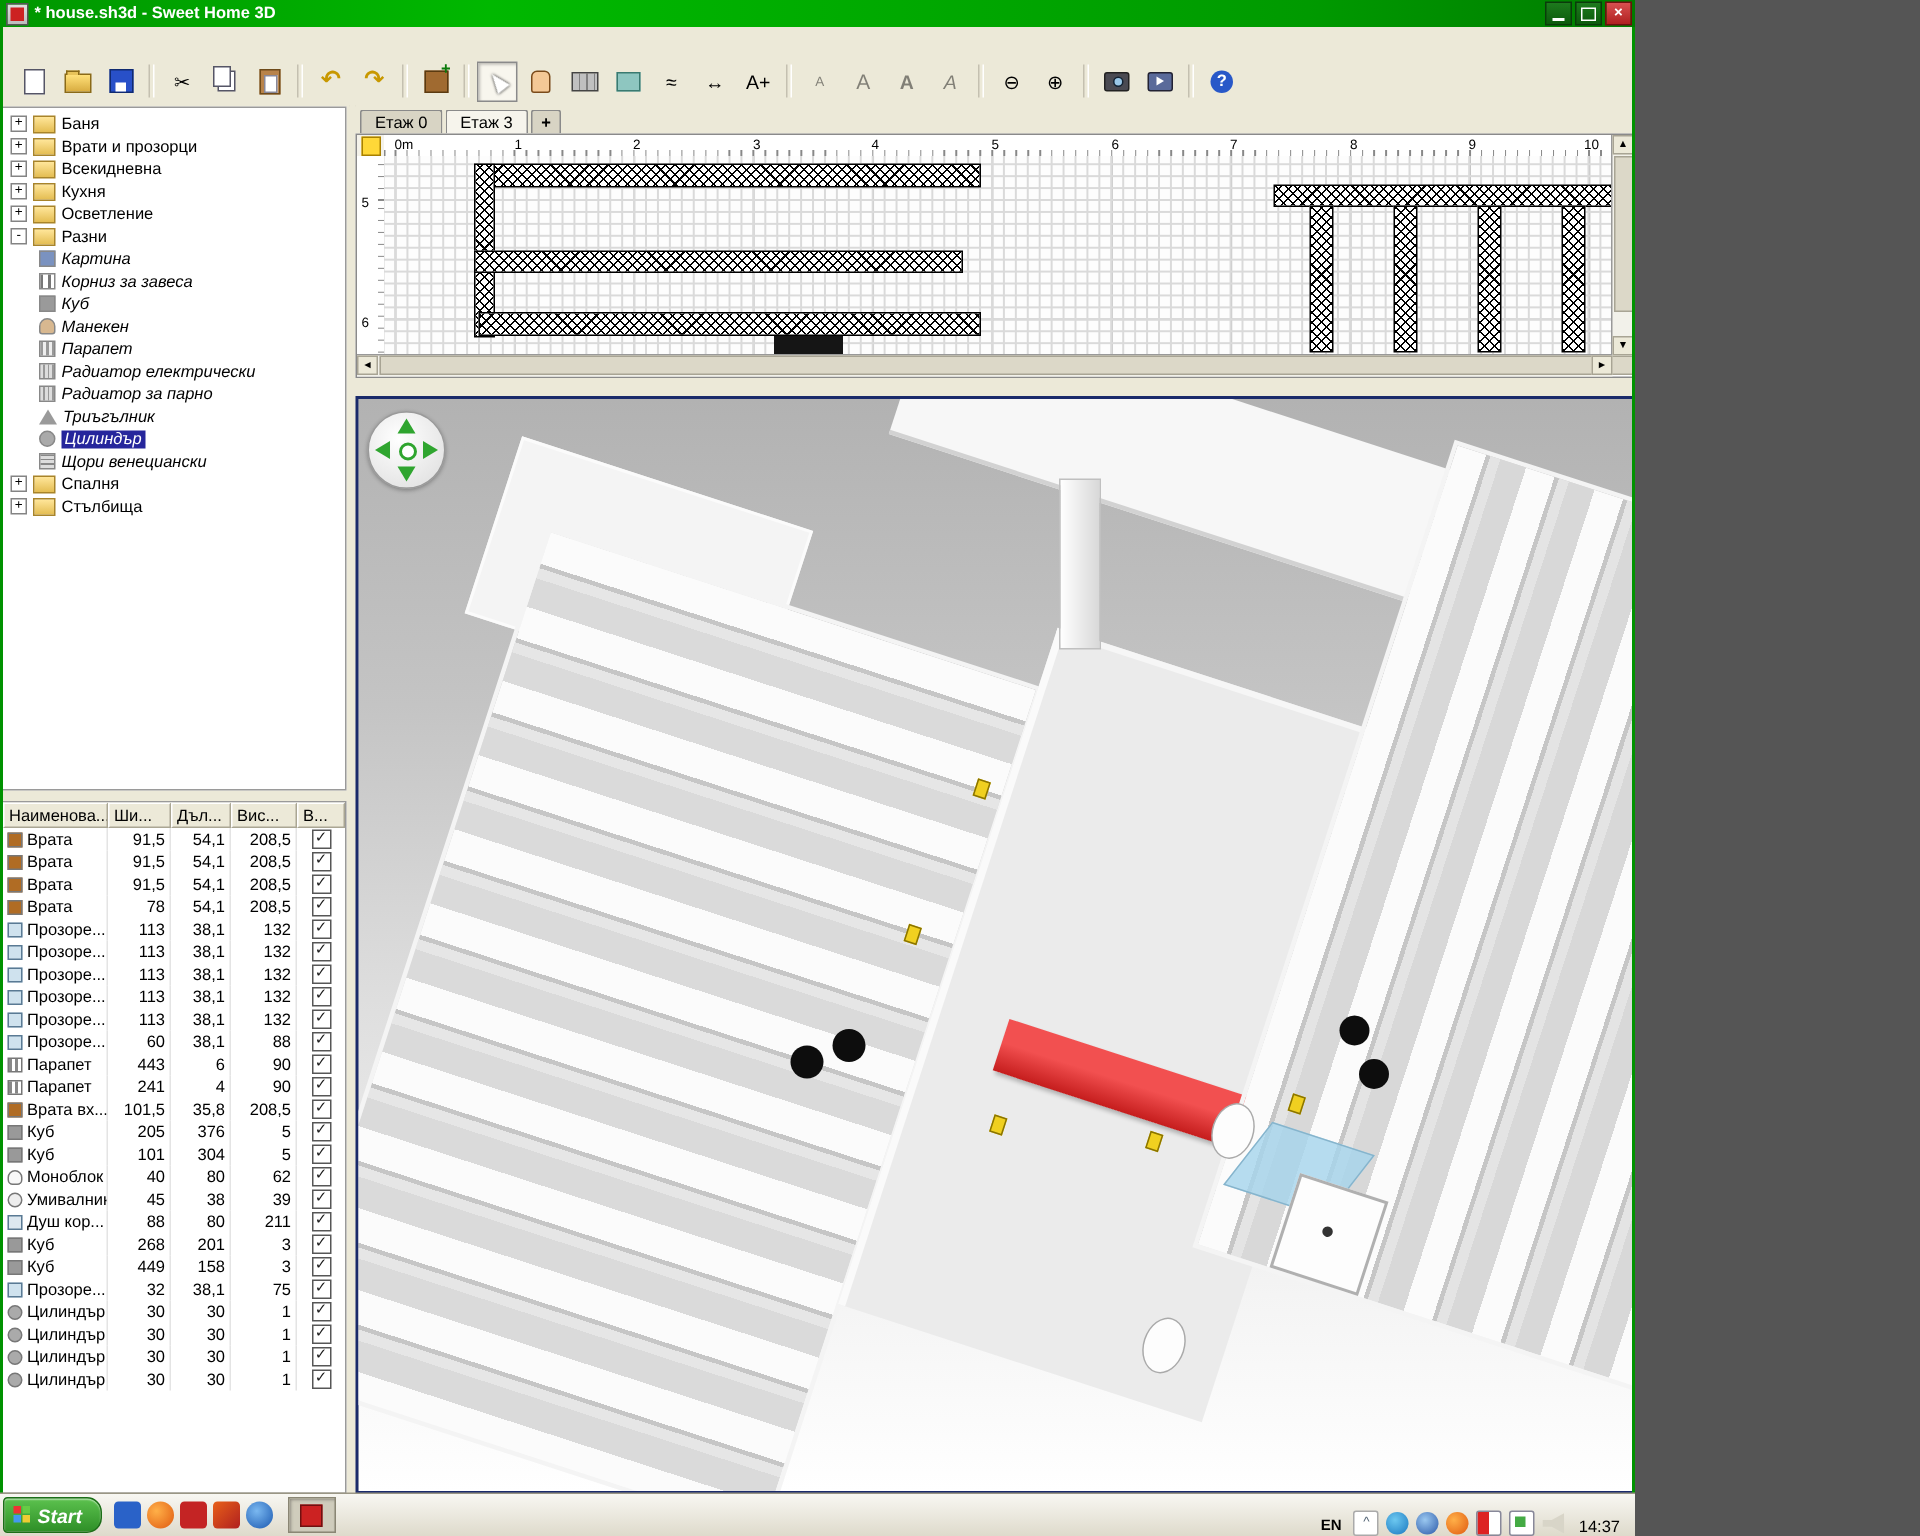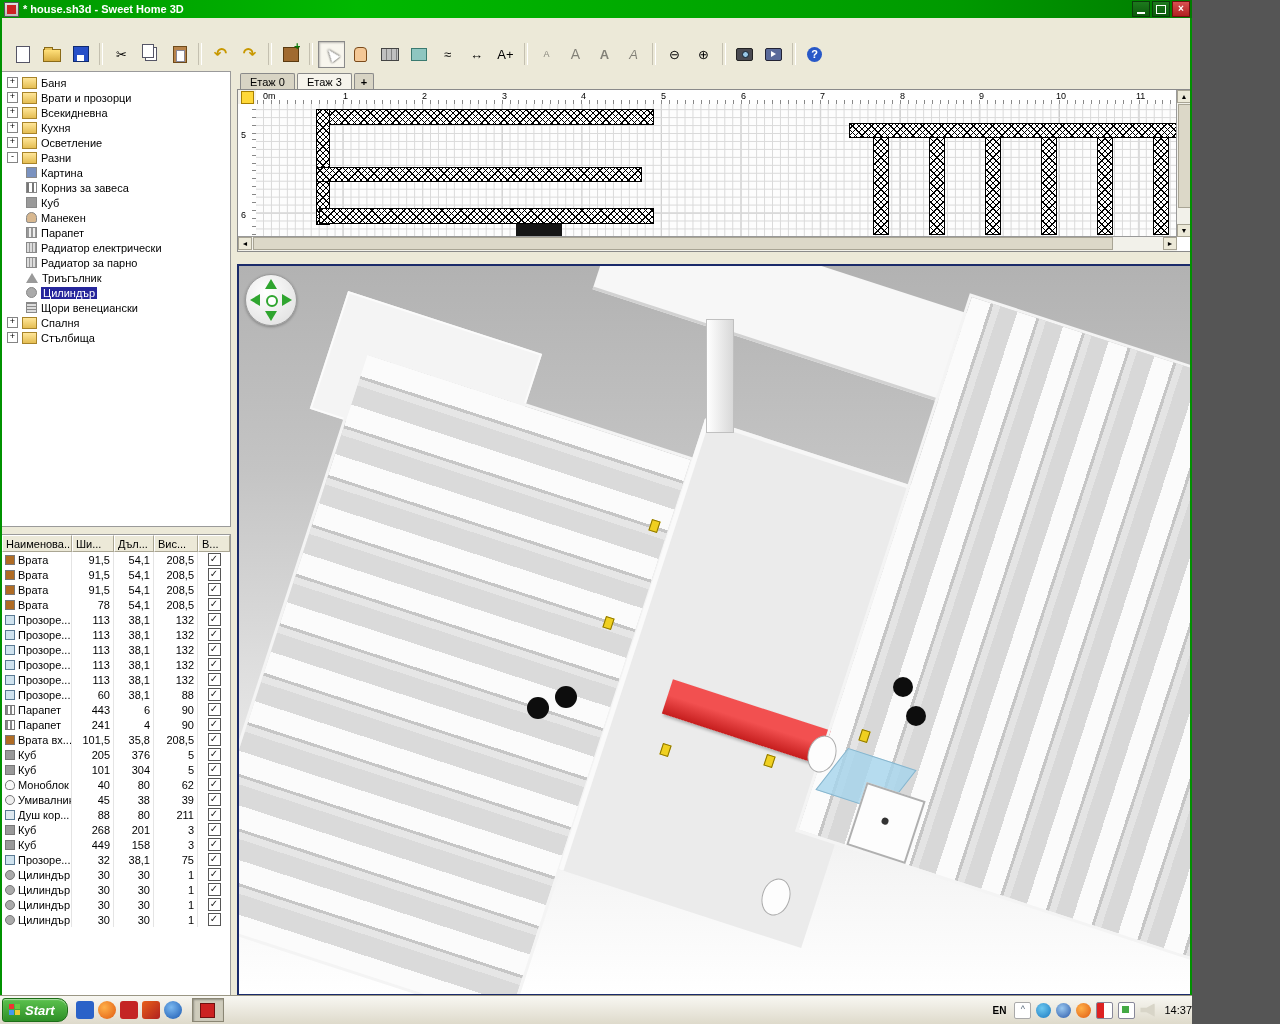--- a/index.html
+++ b/index.html
@@ -1,16 +1,16 @@
 <!DOCTYPE html>
 <html><head>
 <meta charset="utf-8">
 <style>
   html,body{margin:0;padding:0;background:#555;}
-  #screen{position:relative;width:1192px;height:1024px;background:#ece9d8;
+  #screen{position:relative;width:1090px;height:1024px;background:#ece9d8;
     font-family:"Liberation Sans","DejaVu Sans",sans-serif;font-size:11px;color:#000;
     overflow:hidden;user-select:none;}
   
   .titlebar{position:absolute;left:0;top:0;right:0;height:18px;
     background:linear-gradient(90deg,#009600,#00b800 30%,#009a00 80%,#007c00);
     display:flex;align-items:center;color:#fff;font-weight:bold;padding:0 2px;}
   .app-icon{width:13px;height:13px;margin:0 4px 0 2px;background:linear-gradient(#e0e0e0,#bdbdbd);
     border:1px solid #555;position:relative;}
   .app-icon::after{content:"";position:absolute;left:2px;top:2px;right:2px;bottom:2px;background:#cc2222;}
   .win-buttons{margin-left:auto;display:flex;gap:2px;}
@@ -52,21 +52,21 @@
   .ti-camera{width:15px;height:11px;background:#4a4a52;border:1px solid #222;border-radius:2px;position:relative;}
   .ti-camera::after{content:"";position:absolute;left:5px;top:2px;width:5px;height:5px;border-radius:50%;background:#9ac8e8;border:1px solid #123;}
   .ti-video{width:15px;height:11px;background:#5a6a9a;border:1px solid #223;border-radius:2px;position:relative;}
   .ti-video::after{content:"";position:absolute;left:5px;top:2px;width:0;height:0;border-top:3px solid transparent;border-bottom:3px solid transparent;border-left:5px solid #fff;}
   .help{width:15px;height:15px;border-radius:50%;background:#2858c8;color:#fff;font-weight:bold;font-size:11px;}
   .smallA{font-size:9px;} .bigA{font-size:14px;} .boldA{font-weight:bold;} .italA{font-style:italic;}
   
   .left-panel{position:absolute;left:0;top:70px;width:233px;bottom:28px;background:#ece9d8;}
   .catalog{position:absolute;left:1px;top:1px;width:230px;height:456px;background:#fff;border:1px solid #9a9a9a;overflow:hidden;padding-top:3px;box-sizing:border-box;}
   .tree-row{height:15px;display:flex;align-items:center;gap:4px;padding-left:5px;white-space:nowrap;}
-  .tree-row.child{padding-left:24px;}
+  .tree-row.child{padding-left:24px;font-style:italic;}
   .tree-toggle{width:9px;height:9px;border:1px solid #848484;background:#fff;font-size:9px;line-height:7px;text-align:center;flex:none;}
   .tree-folder{width:13px;height:10px;background:linear-gradient(#ffe69a,#e4bd52);border:1px solid #a8842a;flex:none;position:relative;}
   .tree-item-icon{width:11px;height:11px;flex:none;background:#b8b8b8;border:1px solid #888;box-sizing:border-box;}
   .ci-picture{background:#7a92c0;}
   .ci-curtain-rod{background:repeating-linear-gradient(90deg,#777 0 2px,#fff 2px 5px);}
   .ci-cube{background:#9a9a9a;}
   .ci-mannequin{background:#d8b890;border-radius:50% 50% 20% 20%;}
   .ci-railing{background:repeating-linear-gradient(90deg,#999 0 2px,#eee 2px 4px);}
   .ci-radiator-electric,.ci-radiator{background:repeating-linear-gradient(90deg,#ddd 0 2px,#999 2px 3px);}
   .ci-triangle{background:#fff;border:none;width:0;height:0;border-left:6px solid transparent;border-right:6px solid transparent;border-bottom:10px solid #9a9a9a;}
@@ -162,21 +162,21 @@
     display:flex;align-items:center;gap:4px;font-size:13px;box-shadow:inset 0 1px 1px rgba(255,255,255,.5);}
   .flag{width:12px;height:12px;display:grid;grid-template-columns:5px 5px;grid-template-rows:5px 5px;gap:1px;}
   .flag i{display:block;} .flag .r{background:#e33;} .flag .g{background:#6c4;} .flag .b{background:#49e;} .flag .y{background:#ec3;}
   .ql{width:18px;height:18px;margin:0 2px;border-radius:3px;}
   .ql-browser{background:#2a62c8;} .ql-firefox{background:radial-gradient(circle at 35% 35%,#ffb048,#e05a10);border-radius:50%;}
   .ql-mail{background:#c42424;} .ql-media{background:linear-gradient(135deg,#e86018,#b02020);}
   .ql-globe{background:radial-gradient(circle at 40% 35%,#7ab8f0,#1a58b0);border-radius:50%;}
   .task-btn{width:30px;height:22px;margin-left:8px;background:#cfccbc;border:1px solid #8a8674;
     box-shadow:inset 1px 1px 2px rgba(0,0,0,.3);display:flex;align-items:center;justify-content:center;}
   .task-btn .cube{width:13px;height:13px;background:#cc2222;border:1px solid #701010;}
-  .tray{margin-left:auto;display:flex;align-items:center;gap:5px;height:100%;}
+  .tray{margin-left:auto;display:flex;align-items:flex-end;gap:5px;padding-right:10px;height:100%;}
   .tray-lang{font-size:10px;font-weight:bold;padding:1px 3px;}
   .tray-ic{width:15px;height:15px;border-radius:2px;}
   .tri-chevron{background:#fff;border:1px solid #aaa;font-size:9px;text-align:center;line-height:13px;color:#567;}
   .tri-msg{background:radial-gradient(circle at 40% 35%,#6cc8f0,#1a78c0);border-radius:50%;}
   .tri-net{background:radial-gradient(circle at 40% 35%,#9ac8f0,#2a58a8);border-radius:50%;}
   .tri-ff{background:radial-gradient(circle at 35% 35%,#ffb048,#e05a10);border-radius:50%;}
   .tri-flag{background:linear-gradient(90deg,#d22 50%,#fff 50%);border:1px solid #889;}
   .tri-clip{background:#fff;border:1px solid #889;position:relative;}
   .tri-clip::after{content:"";position:absolute;left:3px;top:3px;width:7px;height:7px;background:#4a4;}
   .tri-vol{background:#d8d5c8;clip-path:polygon(0 35%,40% 35%,95% 5%,95% 95%,40% 65%,0 65%);}

